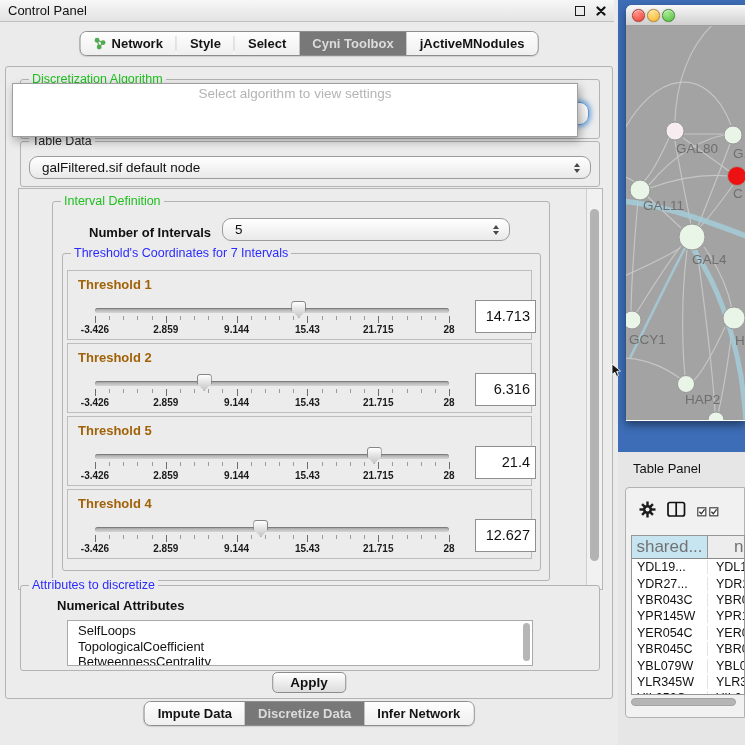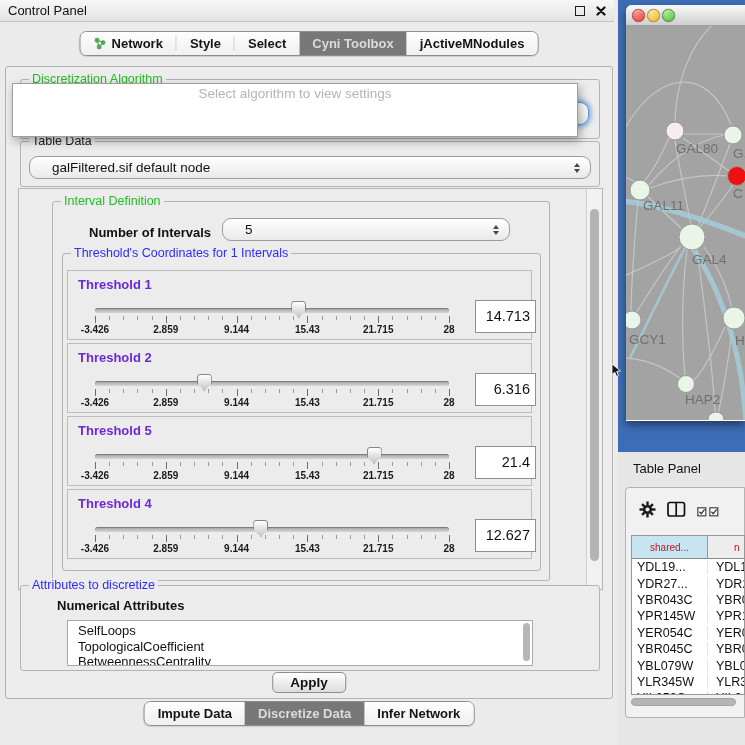--- a/index.html
+++ b/index.html
@@ -48,21 +48,21 @@
     font-size:12.5px;line-height:14px;color:#222;white-space:nowrap;
   }
   .gtitle.green{color:var(--title-green,#1fbf1f);}
   .gtitle.blue{color:var(--title-blue,#2b2bff);}
 
   .combo{
     position:absolute;box-sizing:border-box;height:23px;
     background:linear-gradient(#ffffff,#e9e9e9);
     border:1px solid #9b9b9b;border-radius:9px;
     font-size:13.5px;color:#111;display:flex;align-items:center;
-    padding:0 26px 0 22px;
+    padding:0 26px 0 12px;
   }
   .combo.focused{box-shadow:0 0 5px 2px rgba(90,150,214,.8);border-color:var(--focus-ring-blue,#5a96d6);}
   .combo .arrows{position:absolute;right:10px;top:50%;transform:translateY(-50%);display:flex;flex-direction:column;gap:2px;}
   .arr-up{width:0;height:0;border-left:3.5px solid transparent;border-right:3.5px solid transparent;border-bottom:4px solid #474747;}
   .arr-down{width:0;height:0;border-left:3.5px solid transparent;border-right:3.5px solid transparent;border-top:4px solid #474747;}
 
   .group-disc-alg{left:14px;top:12px;width:578px;height:58px;}
   .group-disc-alg .combo{left:8px;top:22px;width:560px;}
   .group-table-data{left:14px;top:74px;width:578px;height:44px;}
   .group-table-data .combo{left:8px;top:14px;width:562px;}
@@ -82,21 +82,21 @@
   }
   .vscrollbar{position:absolute;right:0;top:0;bottom:0;width:15px;background:#f1f1f1;border-left:1px solid #cfcfcf;}
   .vthumb{position:absolute;left:3px;top:20px;width:9px;height:352px;border-radius:5px;background:#b3b3b3;}
 
   .group-interval{left:33px;top:12px;width:496px;height:378px;}
   .noi-label{position:absolute;left:36px;top:23px;font-size:13px;font-weight:bold;color:#111;}
   .noi-combo{left:169px;top:16px;width:288px;}
   .group-thresholds{position:absolute;left:9px;top:51px;width:477px;height:316px;border:1px solid #b3b3b3;border-radius:3px;}
   .th-stack{position:absolute;left:0;top:13px;right:0;}
   .th-box{position:relative;margin:3px 0 0 4px;width:465px;height:70px;border:1px solid #bdbdbd;background:#ececec;box-sizing:border-box;}
-  .th-label{position:absolute;left:10px;top:6px;font-size:13px;font-weight:bold;color:#6d28d9;}
+  .th-label{position:absolute;left:10px;top:6px;font-size:13px;font-weight:bold;color:#a16207;}
   .track{
     position:absolute;left:27px;top:37px;width:354px;height:5px;border-radius:3px;
     background:linear-gradient(#a2a2a2,#d6d6d6);
     box-shadow:inset 0 1px 1px rgba(0,0,0,.28);
   }
   .thumb{
     position:absolute;top:-7px;width:15px;height:17px;
     background:linear-gradient(#ffffff,#c6c6c6);
     border:1px solid #858585;border-radius:3px;
     clip-path:polygon(0 0,100% 0,100% 55%,50% 100%,0 55%);
@@ -150,21 +150,21 @@
   .table-panel-title{position:absolute;left:15px;top:461px;font-size:13px;color:#111;}
   .table-panel{
     position:absolute;left:7px;top:487px;width:120px;height:231px;
     background:#f1f1f1;border:1px solid #b2b2b2;border-radius:4px 0 0 4px;box-sizing:border-box;
   }
   .tp-toolbar{position:absolute;left:0;top:0;height:47px;display:flex;align-items:center;padding-left:13px;gap:11px;}
   .tp-table{
     position:absolute;left:5px;top:47px;width:114px;height:160px;
     border:1px solid #979797;background:#fff;overflow:hidden;box-sizing:border-box;
   }
-  .tp-header{display:flex;height:22px;border-bottom:1px solid #8a8a8a;font-size:10px;color:#b91c1c;justify-content:flex-end;}
+  .tp-header{display:flex;height:22px;border-bottom:1px solid #8a8a8a;font-size:17px;color:#737373;justify-content:flex-end;}
   .tp-h1{
     width:76px;box-sizing:border-box;border-right:1px solid #979797;
     background:var(--table-header-blue,#c7e4f1);
     display:flex;align-items:center;justify-content:center;
   }
   .tp-h2{flex:1;background:#ededed;display:flex;align-items:center;padding-left:26px;}
   .tp-rows{position:relative;}
   .tp-row{display:flex;height:16.4px;font-size:12.5px;color:#111;align-items:center;}
   .tp-c1{width:76px;box-sizing:border-box;padding-left:5px;border-right:1px solid #e4e4e4;overflow:hidden;white-space:nowrap;}
   .tp-c2{flex:1;padding-left:8px;overflow:hidden;white-space:nowrap;}
@@ -248,21 +248,21 @@
         <div class="gtitle green">Interval Definition</div>
         <div class="noi-label">Number of Intervals</div>
         <div class="combo noi-combo">
           <span>5</span>
           <span class="arrows">
               <span class="arr-up"></span>
               <span class="arr-down"></span>
             </span>
         </div>
         <div class="group-thresholds">
-          <div class="gtitle blue">Threshold's Coordinates for 1 Intervals</div>
+          <div class="gtitle blue">Threshold's Coordinates for 7 Intervals</div>
           <div class="th-stack">
               <div class="th-box">
     <div class="th-label">Threshold 1</div>
     <div class="track">
       <div class="thumb" style="left: calc(57.7197% - 8px);"></div>
     </div>
     <div class="ticks">
                   <div class="tick major" style="left: 0%;"></div>
                   <div class="tick minor" style="left: 4%;"></div>
                   <div class="tick minor" style="left: 8%;"></div>

